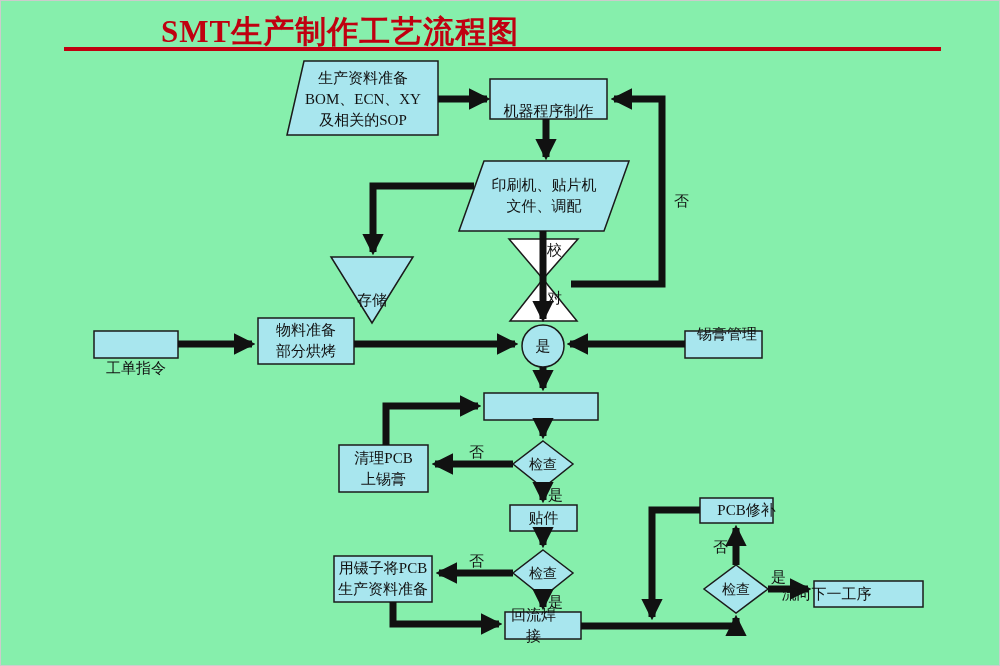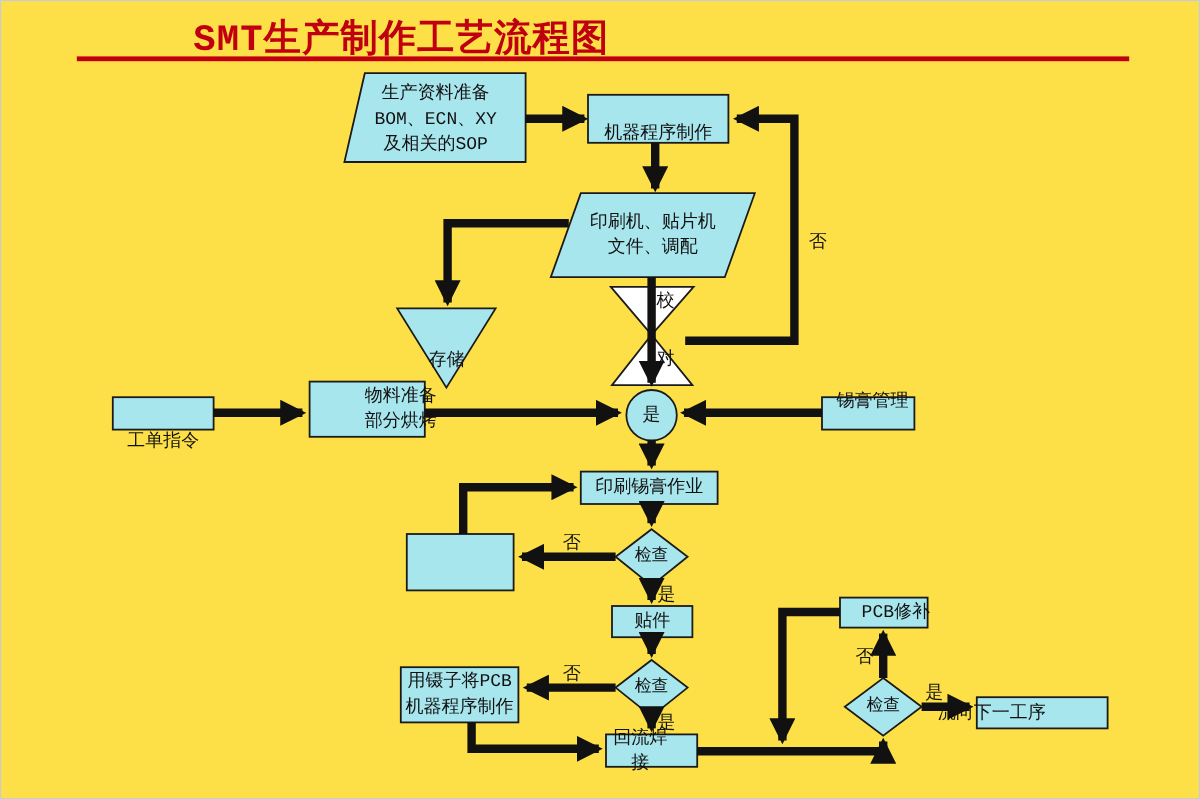--- a/index.html
+++ b/index.html
@@ -3,24 +3,24 @@
 <meta charset="utf-8">
 <style>
   :root{
     --red:#c00010;
     --ink:#111111;
   }
   html,body{margin:0;padding:0;background:#ffffff;}
   .canvas{
     position:relative;
     width:1000px;height:666px;
-    background:#fde047;
+    background:#86efac;
     border:1px solid #cccccc;
     box-sizing:border-box;
-    font-family:Liberation Mono, monospace;
+    font-family:Liberation Serif, serif;
     overflow:hidden;
   }
   .page-title{
     position:absolute;left:160px;top:10px;
     font-size:31px;font-weight:bold;color:var(--red);
     letter-spacing:1px;white-space:nowrap;
   }
   .title-rule{
     position:absolute;left:63px;top:46px;width:877px;height:4px;
     background:var(--red);
@@ -103,29 +103,30 @@
 BOM、ECN、XY
 及相关的SOP</div>
   <div class="label" style="left:489px;top:78px;width:117px;height:40px;margin-top:12px;">机器程序制作</div>
   <div class="label" style="left:470px;top:163px;width:146px;height:64px;">印刷机、贴片机
 文件、调配</div>
   <div class="label" style="left:341px;top:258px;width:60px;height:24px;margin-top:29px;">存储</div>
   <div class="tag" style="left:546px;top:240px;">校</div>
   <div class="tag" style="left:546px;top:288px;">对</div>
   <div class="label" style="left:520px;top:324px;width:44px;height:42px;">是</div>
   <div class="label" style="left:93px;top:330px;width:84px;height:27px;margin-top:24px;">工单指令</div>
-  <div class="label" style="left:257px;top:317px;width:96px;height:46px;padding-left:28px;">物料准备
+  <div class="label" style="left:257px;top:317px;width:96px;height:46px;">物料准备
 部分烘烤</div>
   <div class="label" style="left:684px;top:320px;width:84px;height:27px;">锡膏管理</div>
-  <div class="label" style="left:483px;top:392px;width:114px;height:27px;">印刷锡膏作业</div>
   <div class="label" style="left:512px;top:450px;width:60px;height:26px;font-size:14px;">检查</div>
+  <div class="label" style="left:338px;top:444px;width:89px;height:47px;">清理PCB
+上锡膏</div>
   <div class="label" style="left:509px;top:504px;width:67px;height:26px;">贴件</div>
   <div class="label" style="left:512px;top:559px;width:60px;height:26px;font-size:14px;">检查</div>
   <div class="label" style="left:333px;top:555px;width:98px;height:46px;">用镊子将PCB
-机器程序制作</div>
+生产资料准备</div>
   <div class="label" style="left:504px;top:611px;width:57px;height:27px;">回流焊接</div>
   <div class="label" style="left:703px;top:575px;width:64px;height:26px;font-size:14px;">检查</div>
   <div class="label" style="left:699px;top:497px;width:93px;height:25px;">PCB修补</div>
   <div class="label" style="left:771px;top:580px;width:109px;height:26px;">流向下一工序</div>
 
   <div class="tag" style="left:673px;top:191px;">否</div>
   <div class="tag" style="left:468px;top:442px;">否</div>
   <div class="tag" style="left:547px;top:485px;">是</div>
   <div class="tag" style="left:468px;top:551px;">否</div>
   <div class="tag" style="left:547px;top:592px;">是</div>

